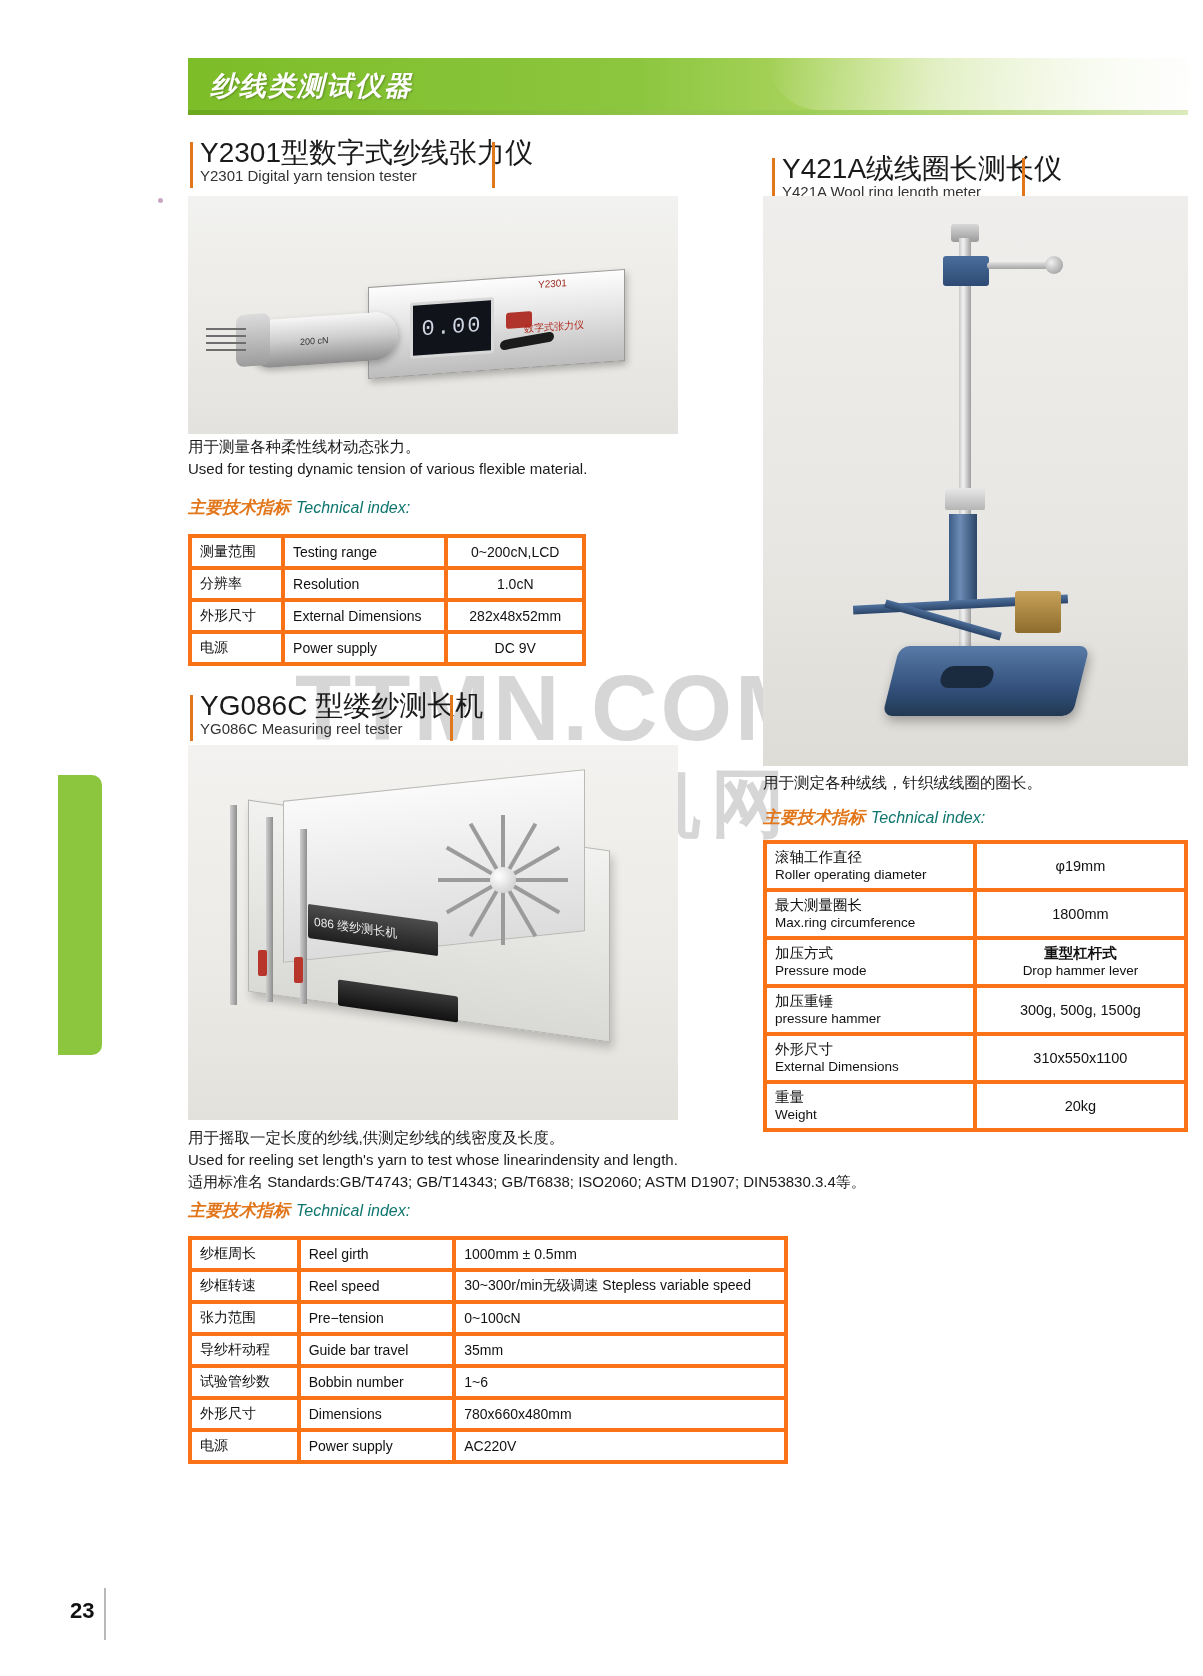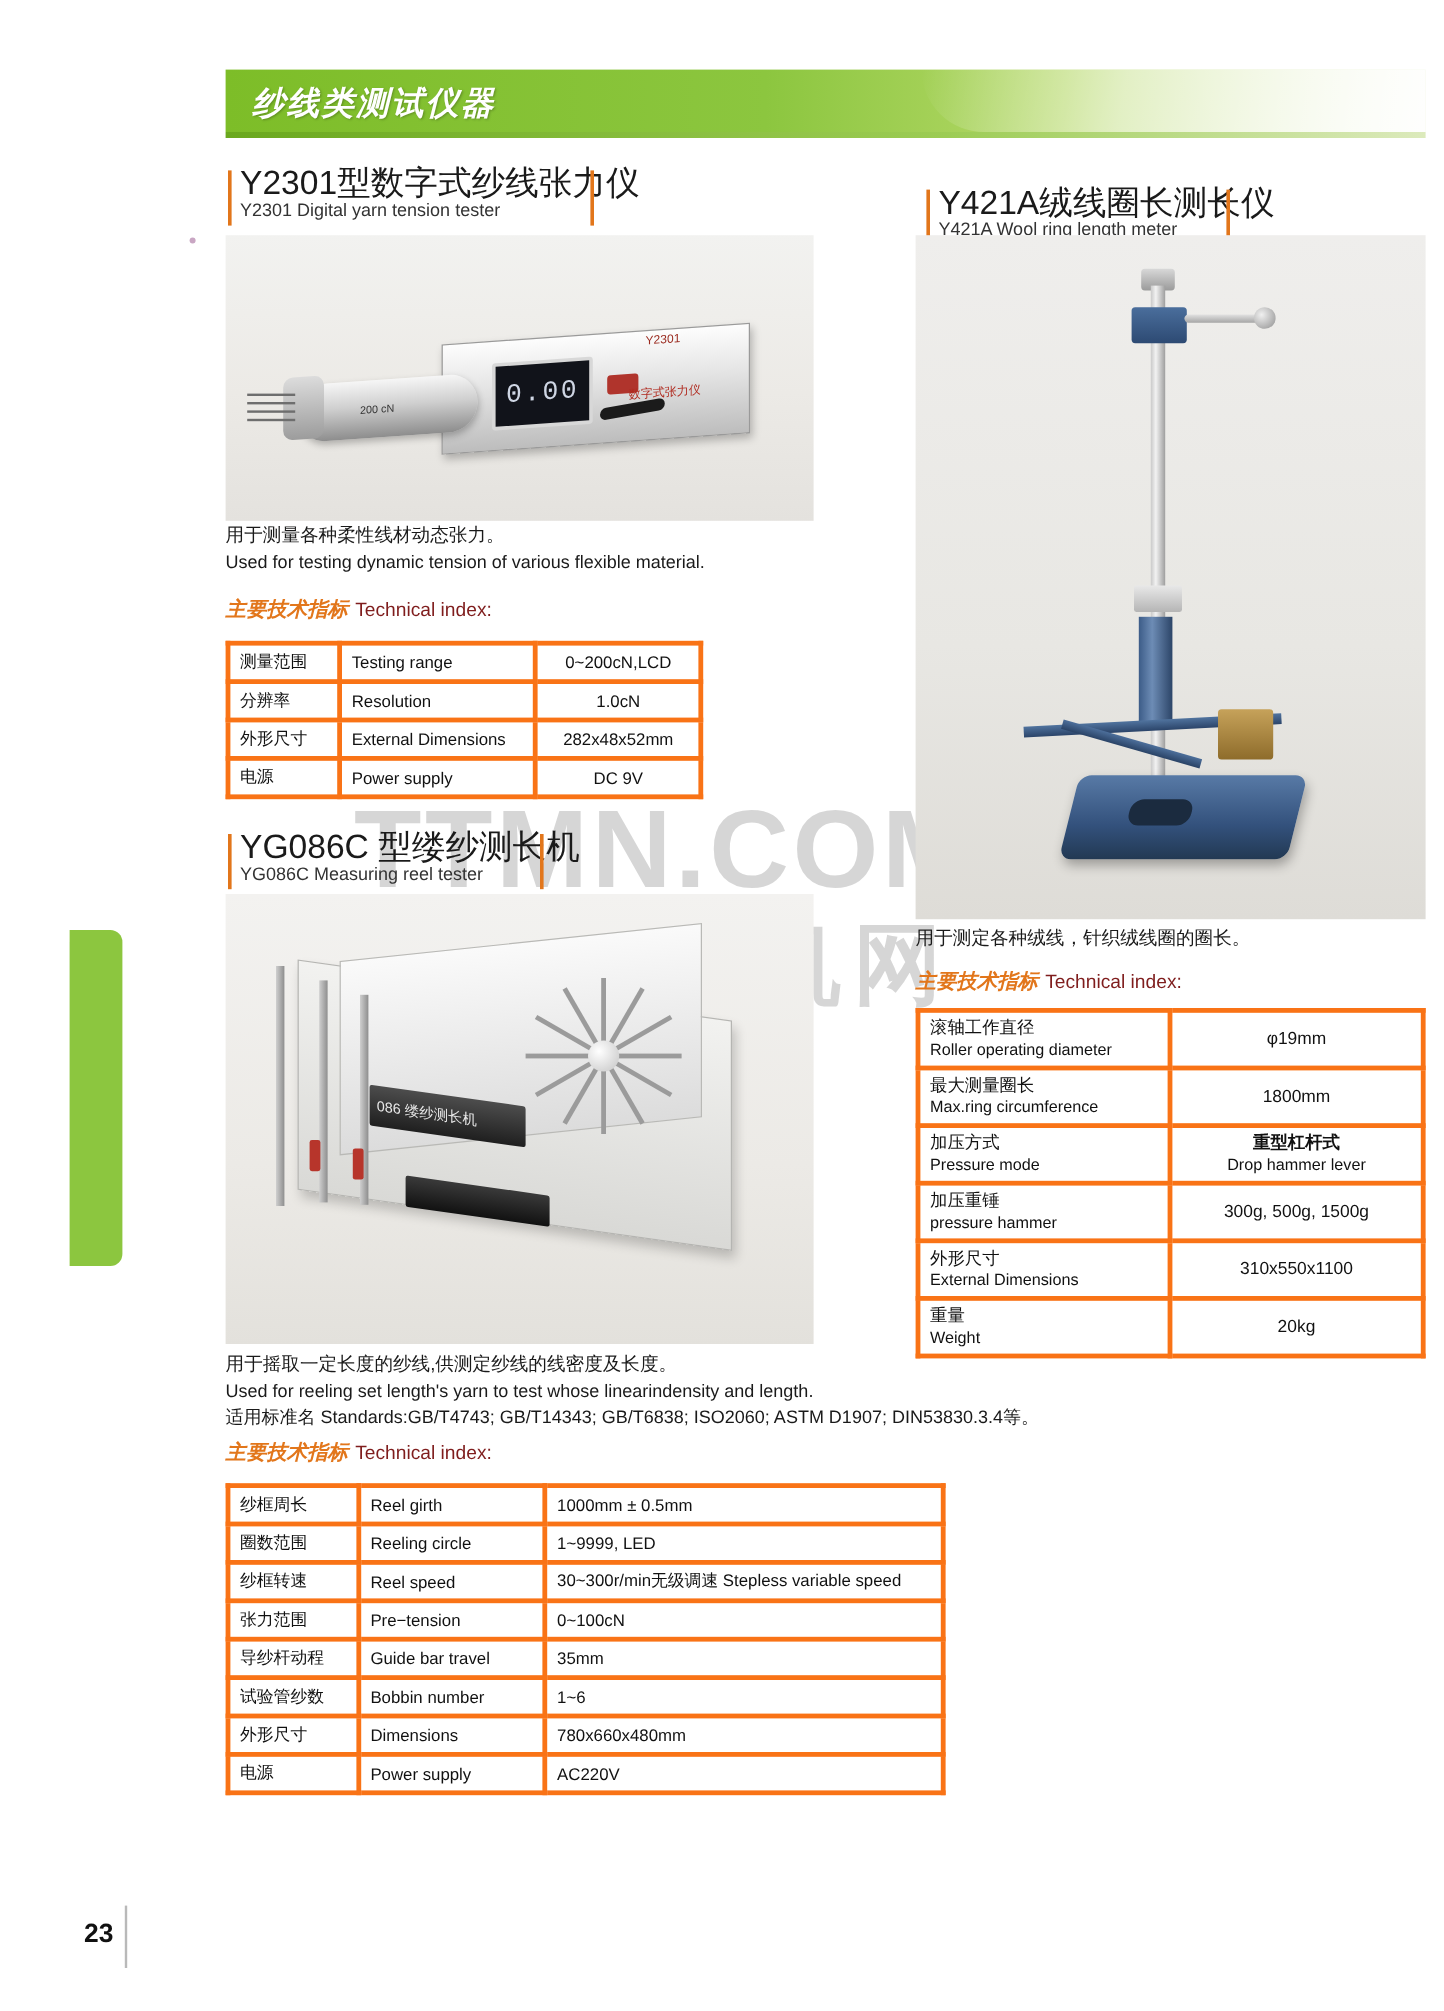--- a/index.html
+++ b/index.html
@@ -104,22 +104,23 @@
     white-space: nowrap;
   }
   .tech-head .cn {
     font-size: 17px;
     font-weight: bold;
     font-style: italic;
     color: #e2761b;
   }
   .tech-head .en {
     font-size: 16px;
-    color: #7f1d1d;
+    color: #0f766e;
     margin-left: 6px;
+    font-style: italic;
   }
   
   .desc {
     position: absolute;
     font-size: 15px;
     color: #1a1a1a;
     line-height: 22px;
   }
   .desc .line-cn { font-size: 15.5px; }
   .desc .line-en { font-size: 15px; }
@@ -588,25 +589,20 @@
   </div>
 
   <table class="spec" id="spec-yg086c">
     <tbody>
         <tr>
       <td class="lbl-cn">纱框周长</td>
       <td class="lbl-en">Reel girth</td>
       <td>1000mm ± 0.5mm</td>
     </tr>
     <tr>
-      <td class="lbl-cn">圈数范围</td>
-      <td class="lbl-en">Reeling circle</td>
-      <td>1~9999, LED</td>
-    </tr>
-    <tr>
       <td class="lbl-cn">纱框转速</td>
       <td class="lbl-en">Reel speed</td>
       <td>30~300r/min无级调速 Stepless variable speed</td>
     </tr>
     <tr>
       <td class="lbl-cn">张力范围</td>
       <td class="lbl-en">Pre−tension</td>
       <td>0~100cN</td>
     </tr>
     <tr>

